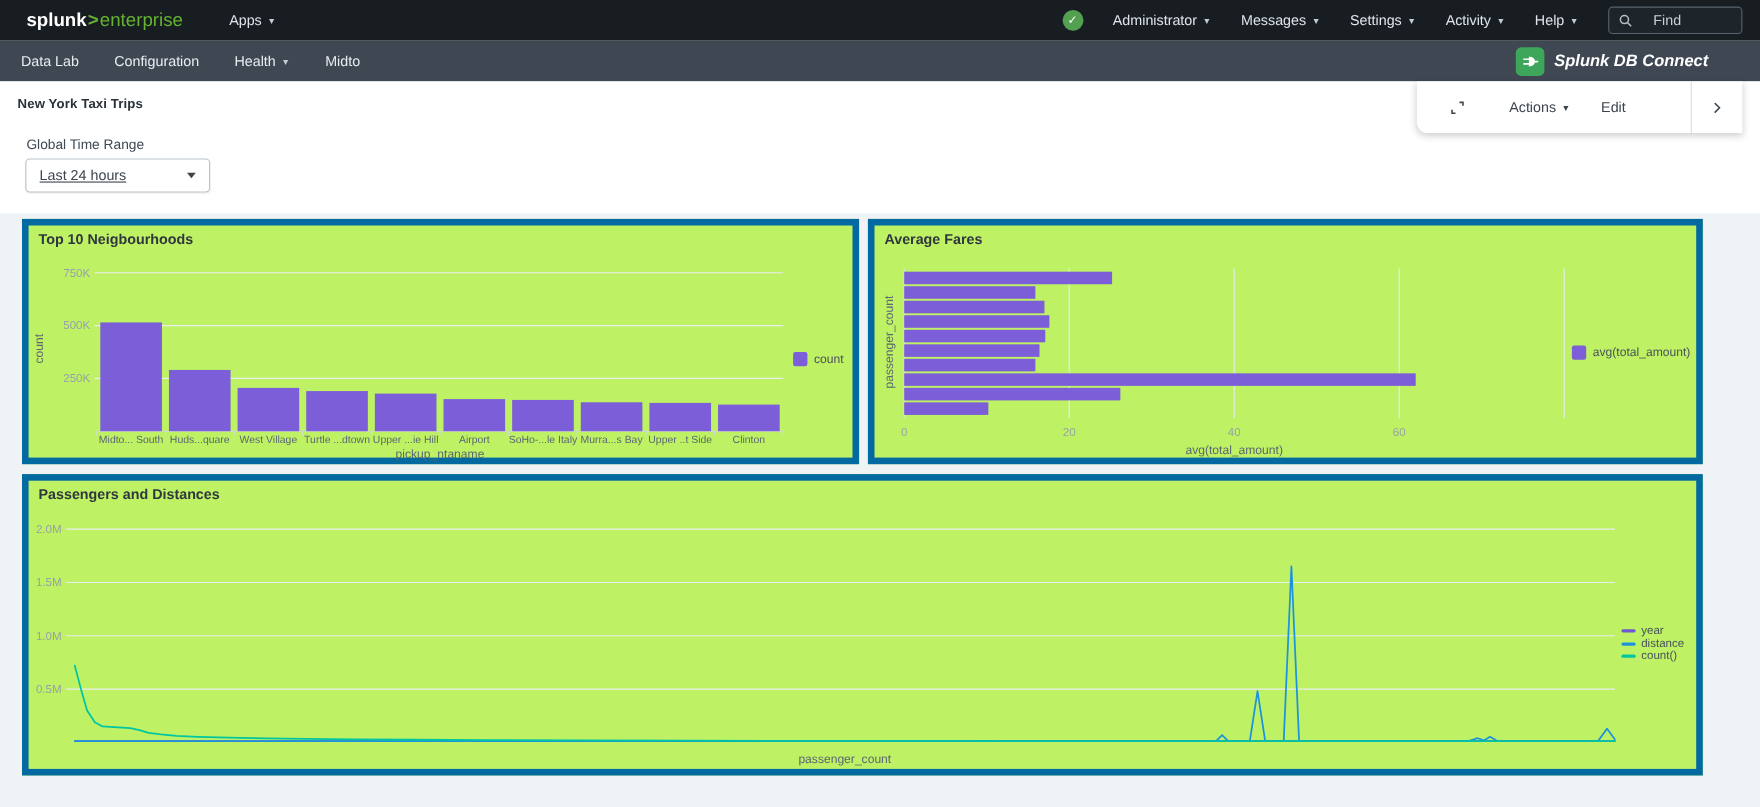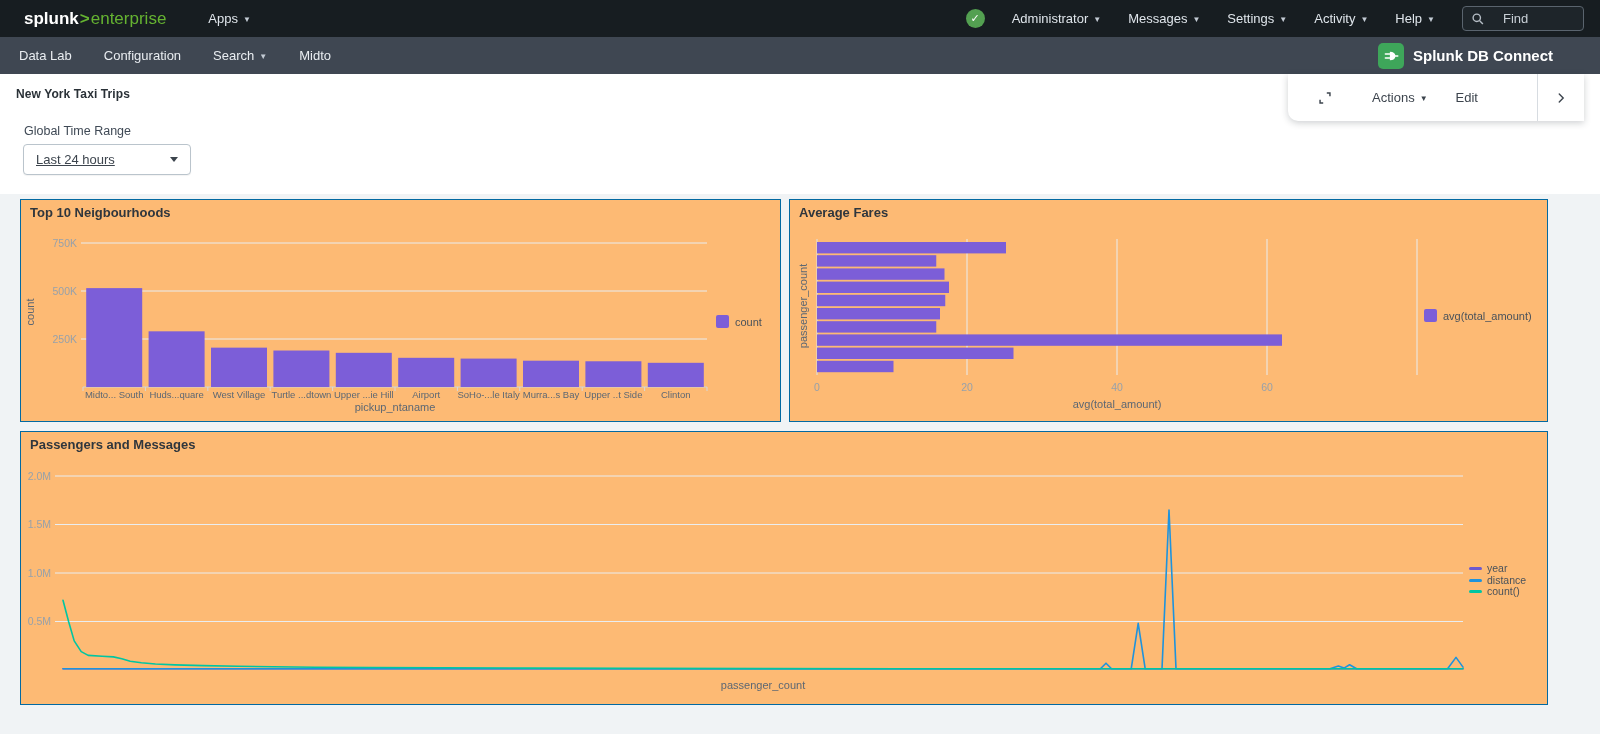--- a/index.html
+++ b/index.html
@@ -22,21 +22,21 @@
   .findbox{display:flex;align-items:center;gap:16px;width:104px;height:23px;border:1px solid #5a646e;
            border-radius:4px;background:#1e252a;padding:0 8px;}
   .findbox input{background:transparent;border:0;outline:none;color:#c8cfd6;font-size:13px;width:66px;
                  font-family:"Liberation Sans",sans-serif;}
   .findbox input::placeholder{color:#c8cfd6;opacity:1;}
 
   
   .appnav{height:37px;background:#3f4752;display:flex;align-items:center;gap:32px;
           padding:0 47px 0 19px;color:#e9edf1;font-size:13px;box-sizing:border-box;}
   .appnav .nav-item{color:#e9edf1;}
-  .brand{margin-left:auto;display:flex;align-items:center;gap:9px;cursor:pointer;}
+  .brand{margin-left:auto;display:flex;align-items:center;gap:9px;cursor:pointer;font-style:italic;}
   .dbx-icon{width:26px;height:26px;border-radius:5px;background:#3ea65a;display:flex;
             align-items:center;justify-content:center;}
   .brand-name{color:#ffffff;font-size:15px;font-weight:700;}
 
   
   .toolbar{position:absolute;top:74px;right:16px;width:296px;height:47px;background:#fff;
            border-radius:0 0 0 10px;box-shadow:0 2px 7px rgba(30,40,50,.22);display:flex;
            align-items:center;padding-left:28px;box-sizing:border-box;z-index:5;color:#3c444d;font-size:13px;}
   .tb-ico{display:flex;align-items:center;cursor:pointer;}
   .tb-actions{margin-left:38px;display:flex;align-items:center;gap:5px;cursor:pointer;}
@@ -51,21 +51,21 @@
   .time-label{margin:23px 0 6px 8px;font-size:12.5px;color:#3f4955;}
   .time-dd{margin-left:7px;width:168px;height:31px;border:1px solid #bac4cc;border-radius:4px;
            background:#fff;display:flex;align-items:center;padding:0 12px;box-sizing:border-box;
            font-size:13px;color:#3c444d;cursor:pointer;box-shadow:0 1px 1px rgba(0,0,0,.05);text-decoration:underline;}
   .dd-caret{margin-left:auto;width:0;height:0;border-left:4.5px solid transparent;
             border-right:4.5px solid transparent;border-top:5px solid #3c444d;}
 
   
   .dashboard{background:#f0f3f5;padding:5px 0 0 20px;height:540px;box-sizing:border-box;}
   .row{display:flex;gap:8px;margin-bottom:9px;}
-  .panel{position:relative;background:#fdba74;border:1px solid #0369a1;box-sizing:border-box;}
+  .panel{position:relative;background:#bef264;border:6px solid #0369a1;box-sizing:border-box;}
   .p1{width:761px;height:223px;}
   .p2{width:759px;height:223px;}
   .p3{width:1528px;height:274px;}
   .panel-title{position:absolute;left:9px;top:5px;margin:0;font-size:13px;font-weight:700;color:#2f363d;z-index:2;}
   svg.plot{position:absolute;left:0;top:0;}
   .tick{font:10.5px "Liberation Sans",sans-serif;fill:#97a1aa;}
   .cat{font:9.5px "Liberation Sans",sans-serif;fill:#5c6773;}
   .axlab{font:11px "Liberation Sans",sans-serif;fill:#5c6773;}
 
   .legend{position:absolute;display:flex;align-items:center;gap:6px;font-size:11px;color:#49525b;z-index:2;}
@@ -122,21 +122,21 @@
   </header>
 
   <nav class="appnav">
     <div class="nav-item">
       <span>Data Lab</span>
     </div>
     <div class="nav-item">
       <span>Configuration</span>
     </div>
     <div class="nav-item">
-      <span>Search</span>
+      <span>Health</span>
       <span class="caret">▼</span>
     </div>
     <div class="nav-item">
       <span>Midto</span>
     </div>
     <div class="brand">
       <span class="dbx-icon">
         <svg width="18" height="18" viewBox="0 0 24 24">
           <path d="M4.5 9.2h6M4.5 14.8h6" stroke="#fff" stroke-width="2" stroke-linecap="round"></path>
           <path d="M10.5 6.2v11.6c4.8 0 7.4-2.4 7.4-5.8s-2.6-5.8-7.4-5.8z" fill="#fff"></path>
@@ -251,21 +251,21 @@
             <text x="327" y="208" text-anchor="middle" class="axlab">avg(total_amount)</text>
             <text x="17" y="106" text-anchor="middle" class="axlab" transform="rotate(-90 17 106)">passenger_count</text>
           </svg>
         <div class="legend" style="left:634px;top:109px;">
           <span class="swatch" style="background: rgb(124, 94, 216);"></span>
           <span>avg(total_amount)</span>
         </div>
       </div>
     </div>
     <div class="panel p3">
-      <h3 class="panel-title">Passengers and Messages</h3>
+      <h3 class="panel-title">Passengers and Distances</h3>
       <svg class="plot" id="svg2" width="1526" height="272">
           <line x1="34" y1="189.5" x2="1442" y2="189.5" stroke="#e9edf0" stroke-width="1"></line>
           <text x="30" y="193" text-anchor="end" class="tick">0.5M</text>
           <line x1="34" y1="141" x2="1442" y2="141" stroke="#e9edf0" stroke-width="1"></line>
           <text x="30" y="144.5" text-anchor="end" class="tick">1.0M</text>
           <line x1="34" y1="92.5" x2="1442" y2="92.5" stroke="#e9edf0" stroke-width="1"></line>
           <text x="30" y="96" text-anchor="end" class="tick">1.5M</text>
           <line x1="34" y1="44" x2="1442" y2="44" stroke="#e9edf0" stroke-width="1"></line>
           <text x="30" y="47.5" text-anchor="end" class="tick">2.0M</text>
           <polyline points="42.0,236.8 1442.0,236.8" fill="none" stroke="#6d59cf" stroke-width="1.6" stroke-linejoin="round" stroke-linecap="round"></polyline>

